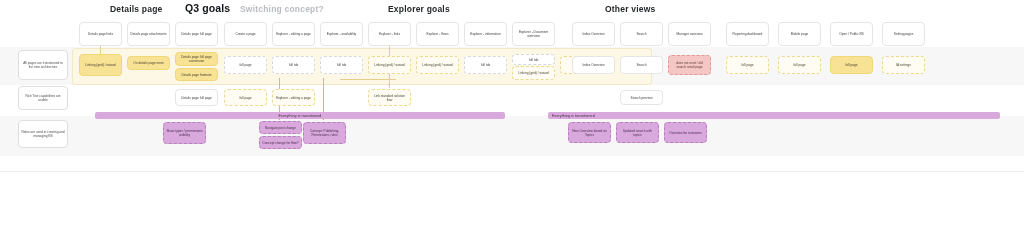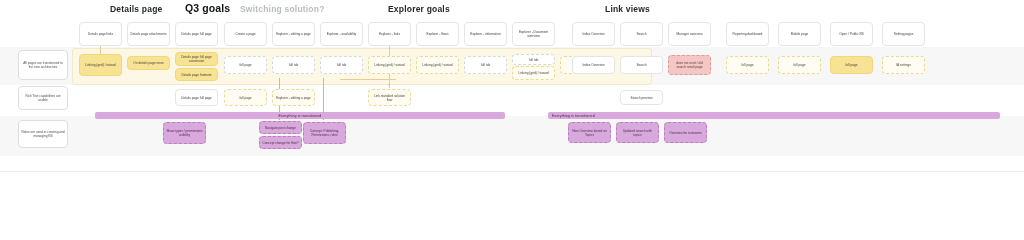--- a/index.html
+++ b/index.html
@@ -95,23 +95,23 @@
 <div id="board">
 
   <div class="band" style="left:0; top:47px; width:1024px; height:38px;"></div>
   <div class="band" style="left:0; top:116px; width:1024px; height:40px;"></div>
 
   <div class="wash" style="left:72px; top:48px; width:580px; height:37px; background:#fdf8e6; border:0.7px solid #f2e9c8;"></div>
 
   <div id="headers">
       <div class="hdr h-dark" style="left: 110px; top: 4px;">Details page</div>
       <div class="hdr h-big" style="left: 185px; top: 2px;">Q3 goals</div>
-      <div class="hdr h-grey" style="left: 240px; top: 4px;">Switching solution?</div>
+      <div class="hdr h-grey" style="left: 240px; top: 4px;">Switching concept?</div>
       <div class="hdr h-dark" style="left: 388px; top: 4px;">Explorer goals</div>
-      <div class="hdr h-dark" style="left: 605px; top: 4px;">Link views</div>
+      <div class="hdr h-dark" style="left: 605px; top: 4px;">Other views</div>
     </div>
 
   <div id="rowlabels">
       <div class="rowlabel" style="left: 18px; top: 50px; width: 50px; height: 30px;">All pages are transitioned to the new architecture</div>
       <div class="rowlabel" style="left: 18px; top: 86px; width: 50px; height: 24px;">Rich Text capabilities are usable</div>
       <div class="rowlabel" style="left: 18px; top: 120px; width: 50px; height: 28px;">Roles are used in creating and managing KB</div>
     </div>
 
   <div id="catalogue">
       <div class="card c-white" style="left: 79px; top: 22px; width: 43px; height: 24px;">Details page links</div>

